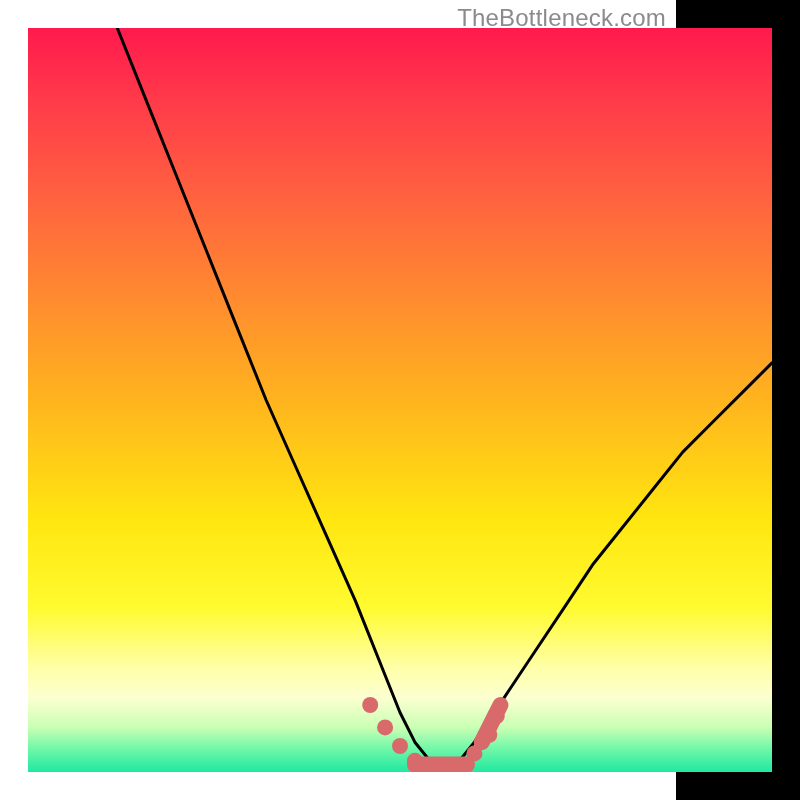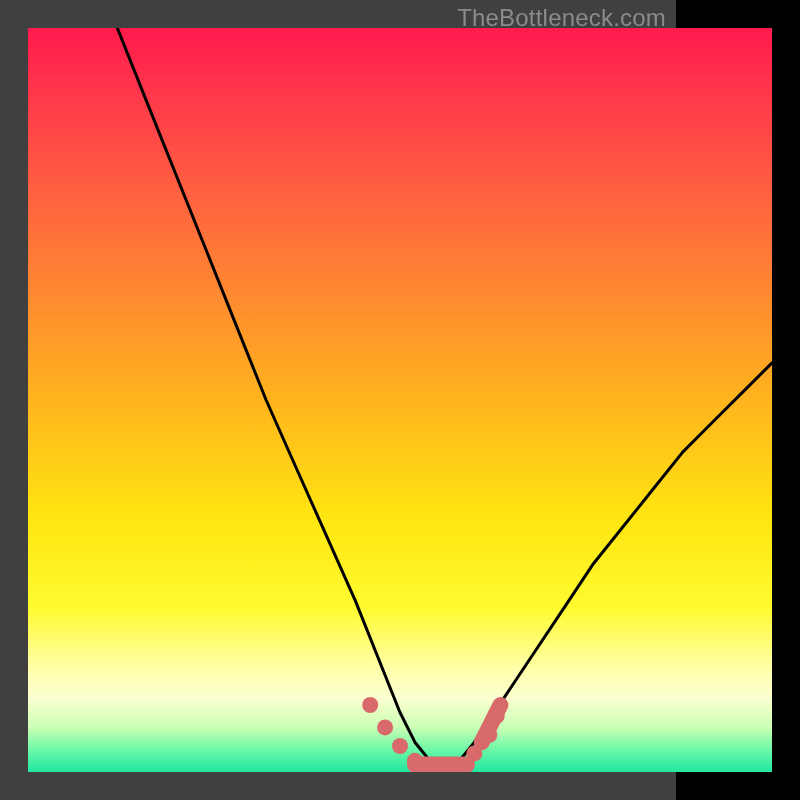--- a/index.html
+++ b/index.html
@@ -8,21 +8,21 @@
     width: 800px;
     height: 800px;
     background: #000;
     overflow: hidden;
     font-family: Arial, Helvetica, sans-serif;
   }
   .stage {
     position: relative;
     width: 676px;
     height: 800px;
-    background: #404040;
+    background: #ffffff;
   }
   .plot {
     position: absolute;
     left: 28px;
     top: 28px;
     width: 744px;
     height: 744px;
   }
   .gradient {
     position: absolute;

